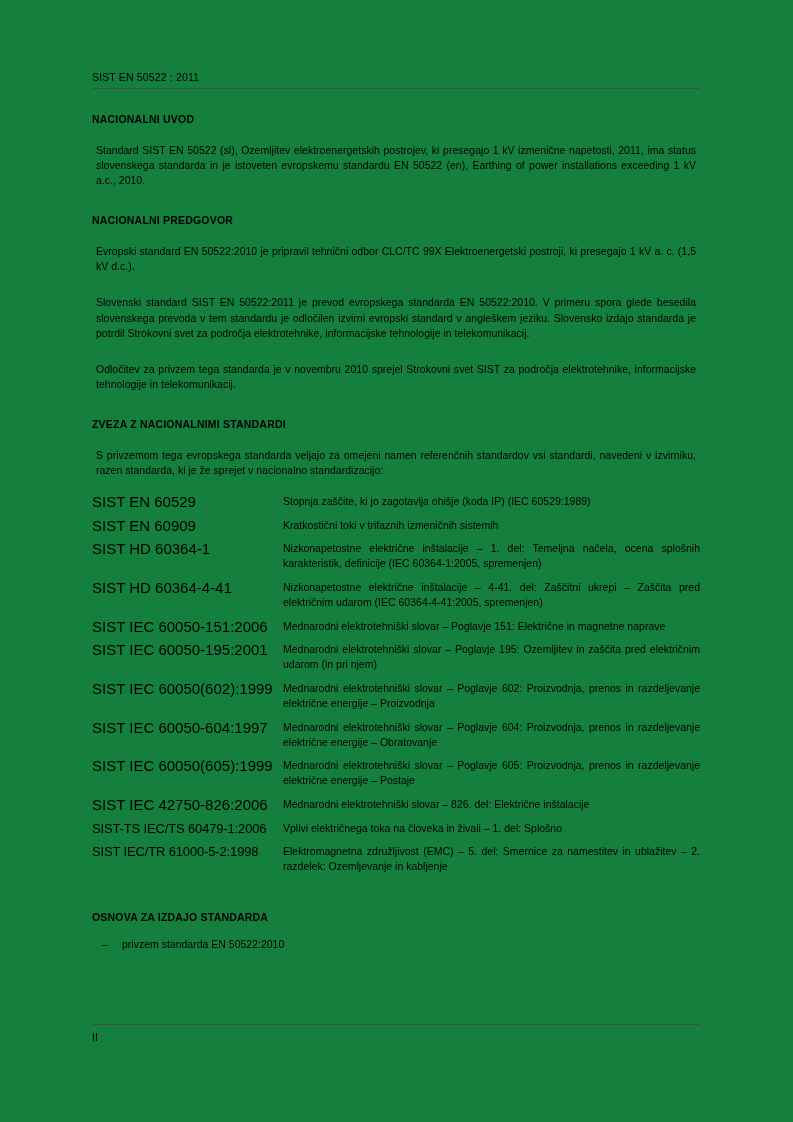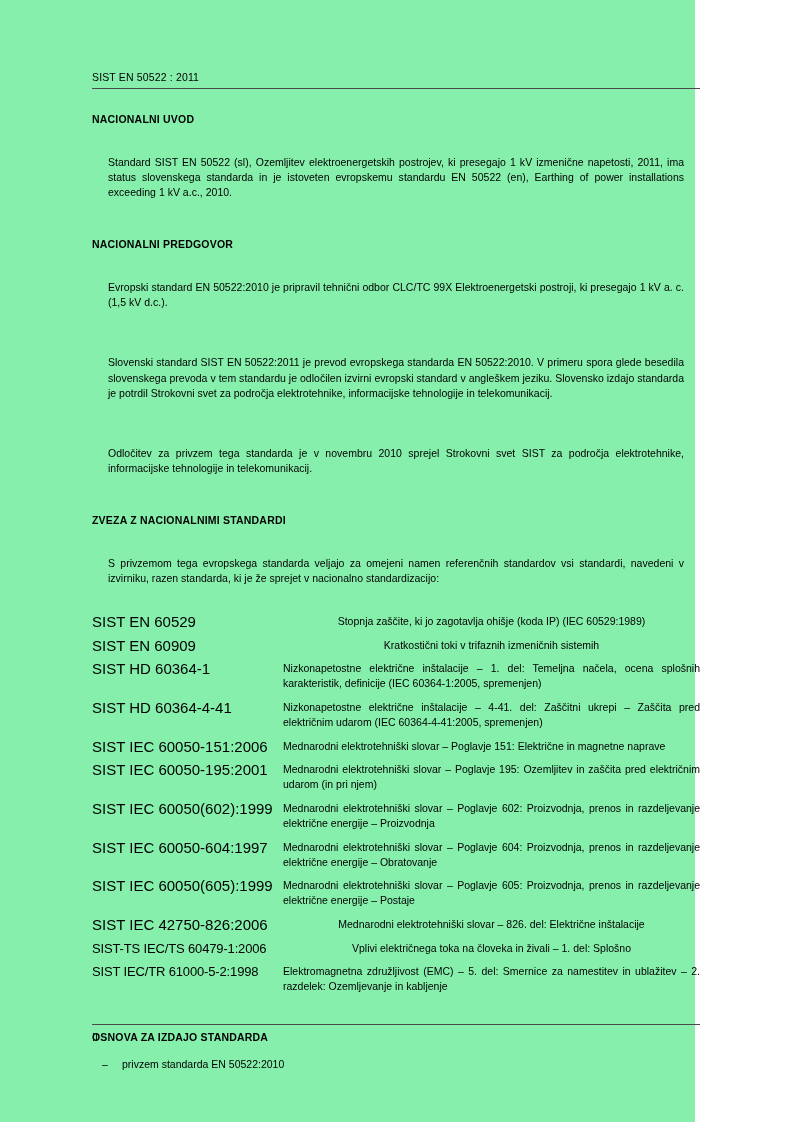--- a/index.html
+++ b/index.html
@@ -13,23 +13,23 @@
     font-family: "Liberation Sans", sans-serif;
     color: #000000;
     position: relative;
     overflow: hidden;
   }
 
   .page {
     position: absolute;
     left: 0;
     top: 0;
-    width: 695px;
+    width: 793px;
     height: 1122px;
-    background: #86efac;
+    background: #15803d;
   }
 
   
   .doc-header {
     position: absolute;
     left: 92px;
     top: 70px;
     width: 608px;
   }
   .doc-header-text {
@@ -63,21 +63,21 @@
     letter-spacing: 0.2px;
     margin: 0;
     padding: 0;
     line-height: 14px;
   }
 
   p.para {
     font-size: 10.5px;
     line-height: 15.1px;
     text-align: justify;
-    margin: 16px;
+    margin: 4px;
     padding: 0;
     letter-spacing: 0.01px;
   }
 
   .gap-after-title { height: 13px; }
   .gap-para        { height: 13px; }
   .gap-section     { height: 21px; }
   .gap-list-top    { height: 12px; }
 
   
@@ -102,21 +102,21 @@
     font-size: 13px;
     letter-spacing: -0.15px;
   }
   .std-desc {
     flex: 1 1 auto;
     font-size: 10.5px;
     line-height: 15.1px;
     text-align: justify;
   }
   .std-desc.nowrap-just {
-    text-align: center;
+    text-align: left;
   }
 
   
   .bullet-row {
     display: flex;
     align-items: flex-start;
     margin-left: 10px;
   }
   .bullet-dash {
     flex: 0 0 20px;

